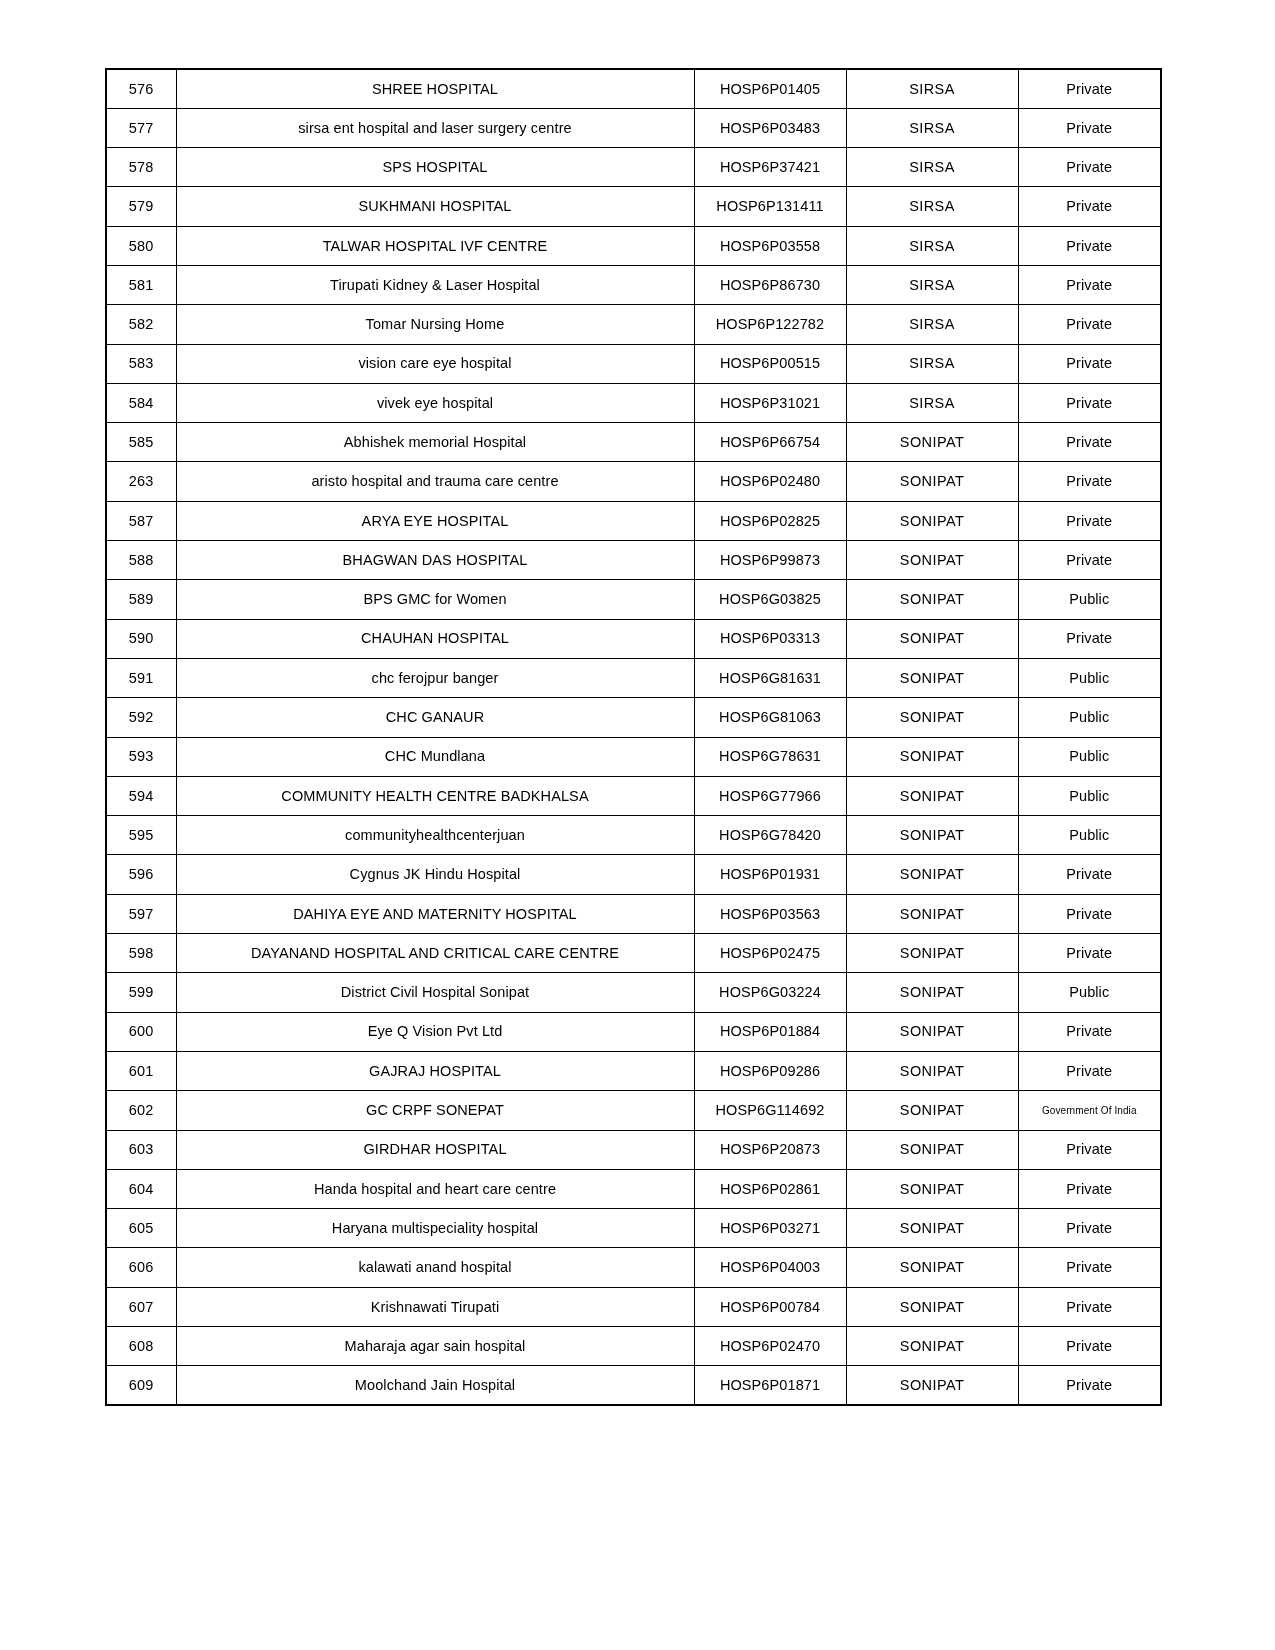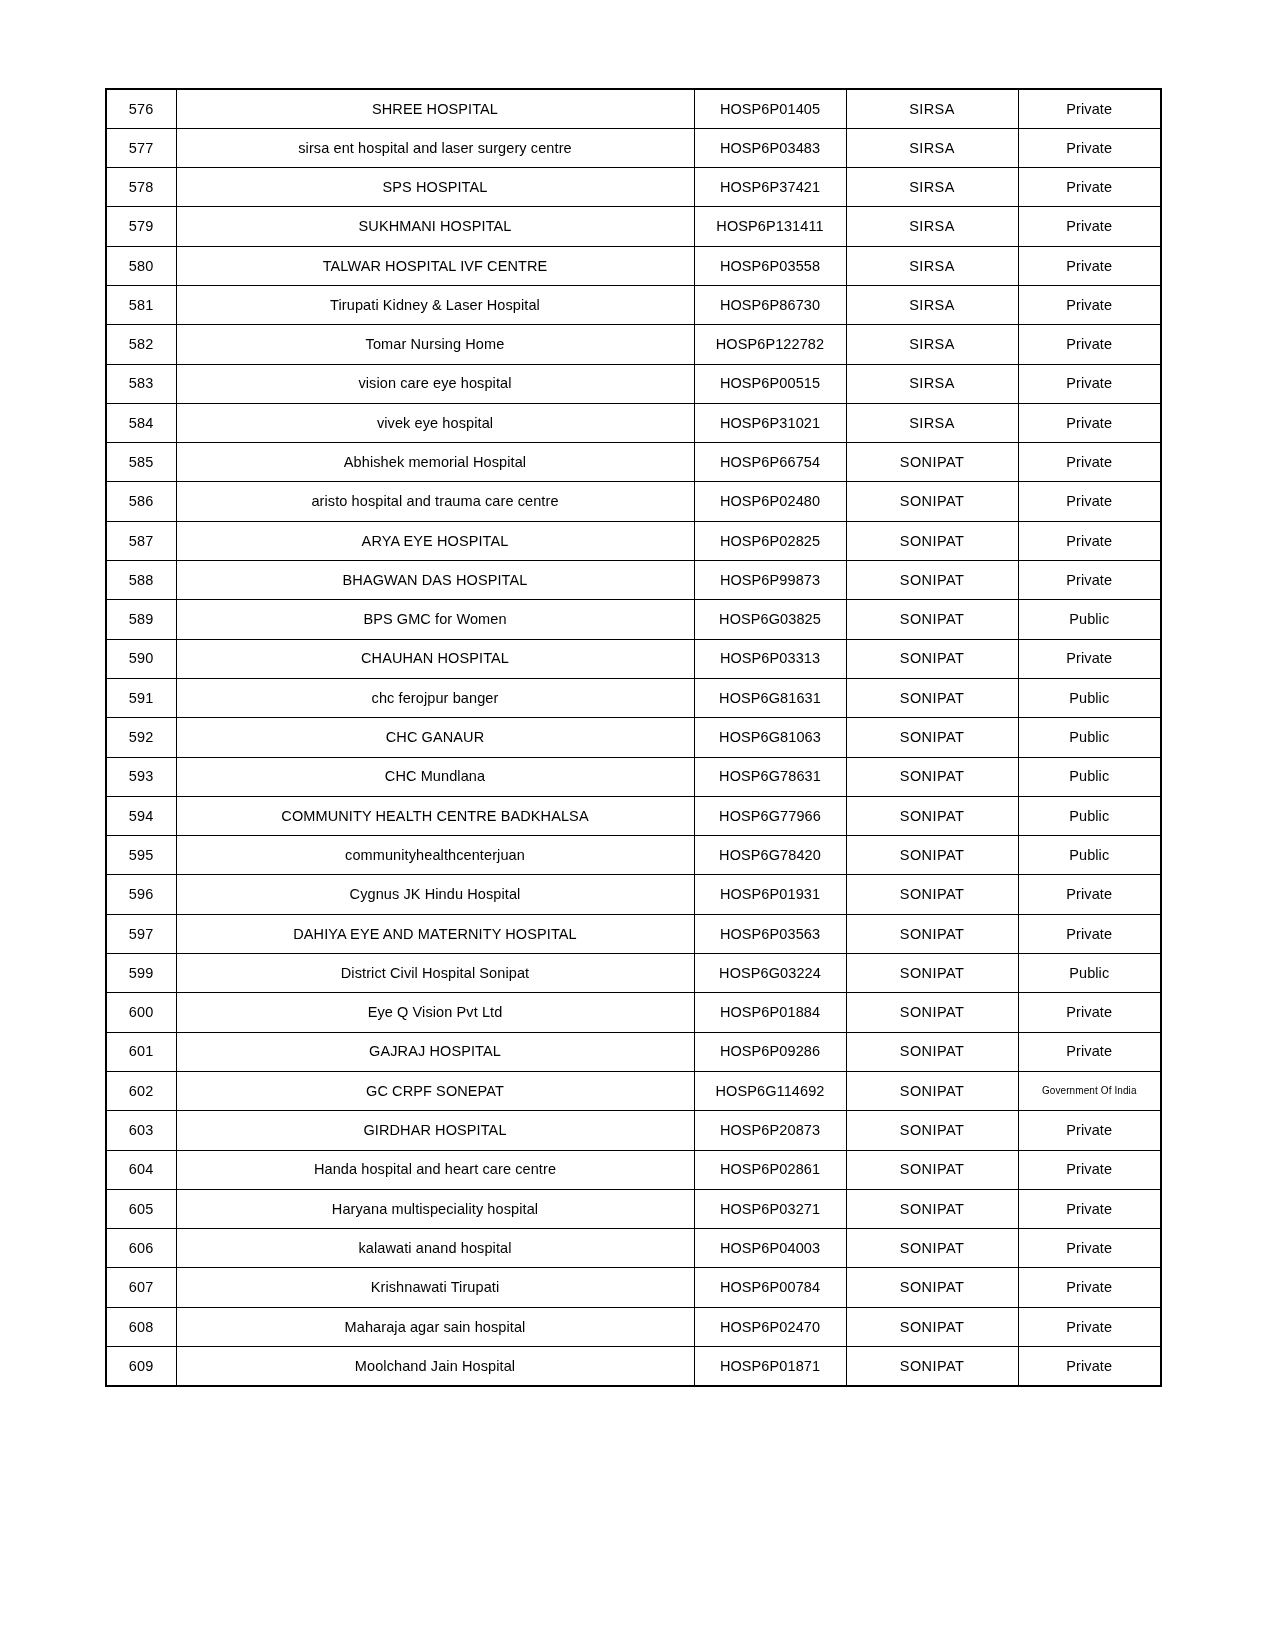--- a/index.html
+++ b/index.html
@@ -13,21 +13,21 @@
     height: 1650px;
     font-family: "Liberation Sans", sans-serif;
     color: #000000;
     -webkit-font-smoothing: antialiased;
   }
   .page {
     position: relative;
     width: 1275px;
     height: 1650px;
     box-sizing: border-box;
-    padding: 88px 0 0 0;
+    padding: 68px 0 0 0;
   }
   .table-wrap {
     width: 1055px;
     margin: 0 auto 0 105px;
   }
   table.hospital-table {
     border-collapse: collapse;
     table-layout: fixed;
     width: 1055px;
     border: 2px solid #000000;
@@ -138,21 +138,21 @@
             <td class="type">Private</td>
           </tr>
           <tr>
             <td class="sno">585</td>
             <td class="name">Abhishek memorial Hospital</td>
             <td class="code">HOSP6P66754</td>
             <td class="district">SONIPAT</td>
             <td class="type">Private</td>
           </tr>
           <tr>
-            <td class="sno">586</td>
+            <td class="sno">263</td>
             <td class="name">aristo hospital and trauma care centre</td>
             <td class="code">HOSP6P02480</td>
             <td class="district">SONIPAT</td>
             <td class="type">Private</td>
           </tr>
           <tr>
             <td class="sno">587</td>
             <td class="name">ARYA EYE HOSPITAL</td>
             <td class="code">HOSP6P02825</td>
             <td class="district">SONIPAT</td>
@@ -218,20 +218,27 @@
             <td class="sno">596</td>
             <td class="name">Cygnus JK Hindu Hospital</td>
             <td class="code">HOSP6P01931</td>
             <td class="district">SONIPAT</td>
             <td class="type">Private</td>
           </tr>
           <tr>
             <td class="sno">597</td>
             <td class="name">DAHIYA EYE AND MATERNITY HOSPITAL</td>
             <td class="code">HOSP6P03563</td>
+            <td class="district">SONIPAT</td>
+            <td class="type">Private</td>
+          </tr>
+          <tr>
+            <td class="sno">598</td>
+            <td class="name">DAYANAND HOSPITAL AND CRITICAL CARE CENTRE</td>
+            <td class="code">HOSP6P02475</td>
             <td class="district">SONIPAT</td>
             <td class="type">Private</td>
           </tr>
           <tr>
             <td class="sno">599</td>
             <td class="name">District Civil Hospital Sonipat</td>
             <td class="code">HOSP6G03224</td>
             <td class="district">SONIPAT</td>
             <td class="type">Public</td>
           </tr>

